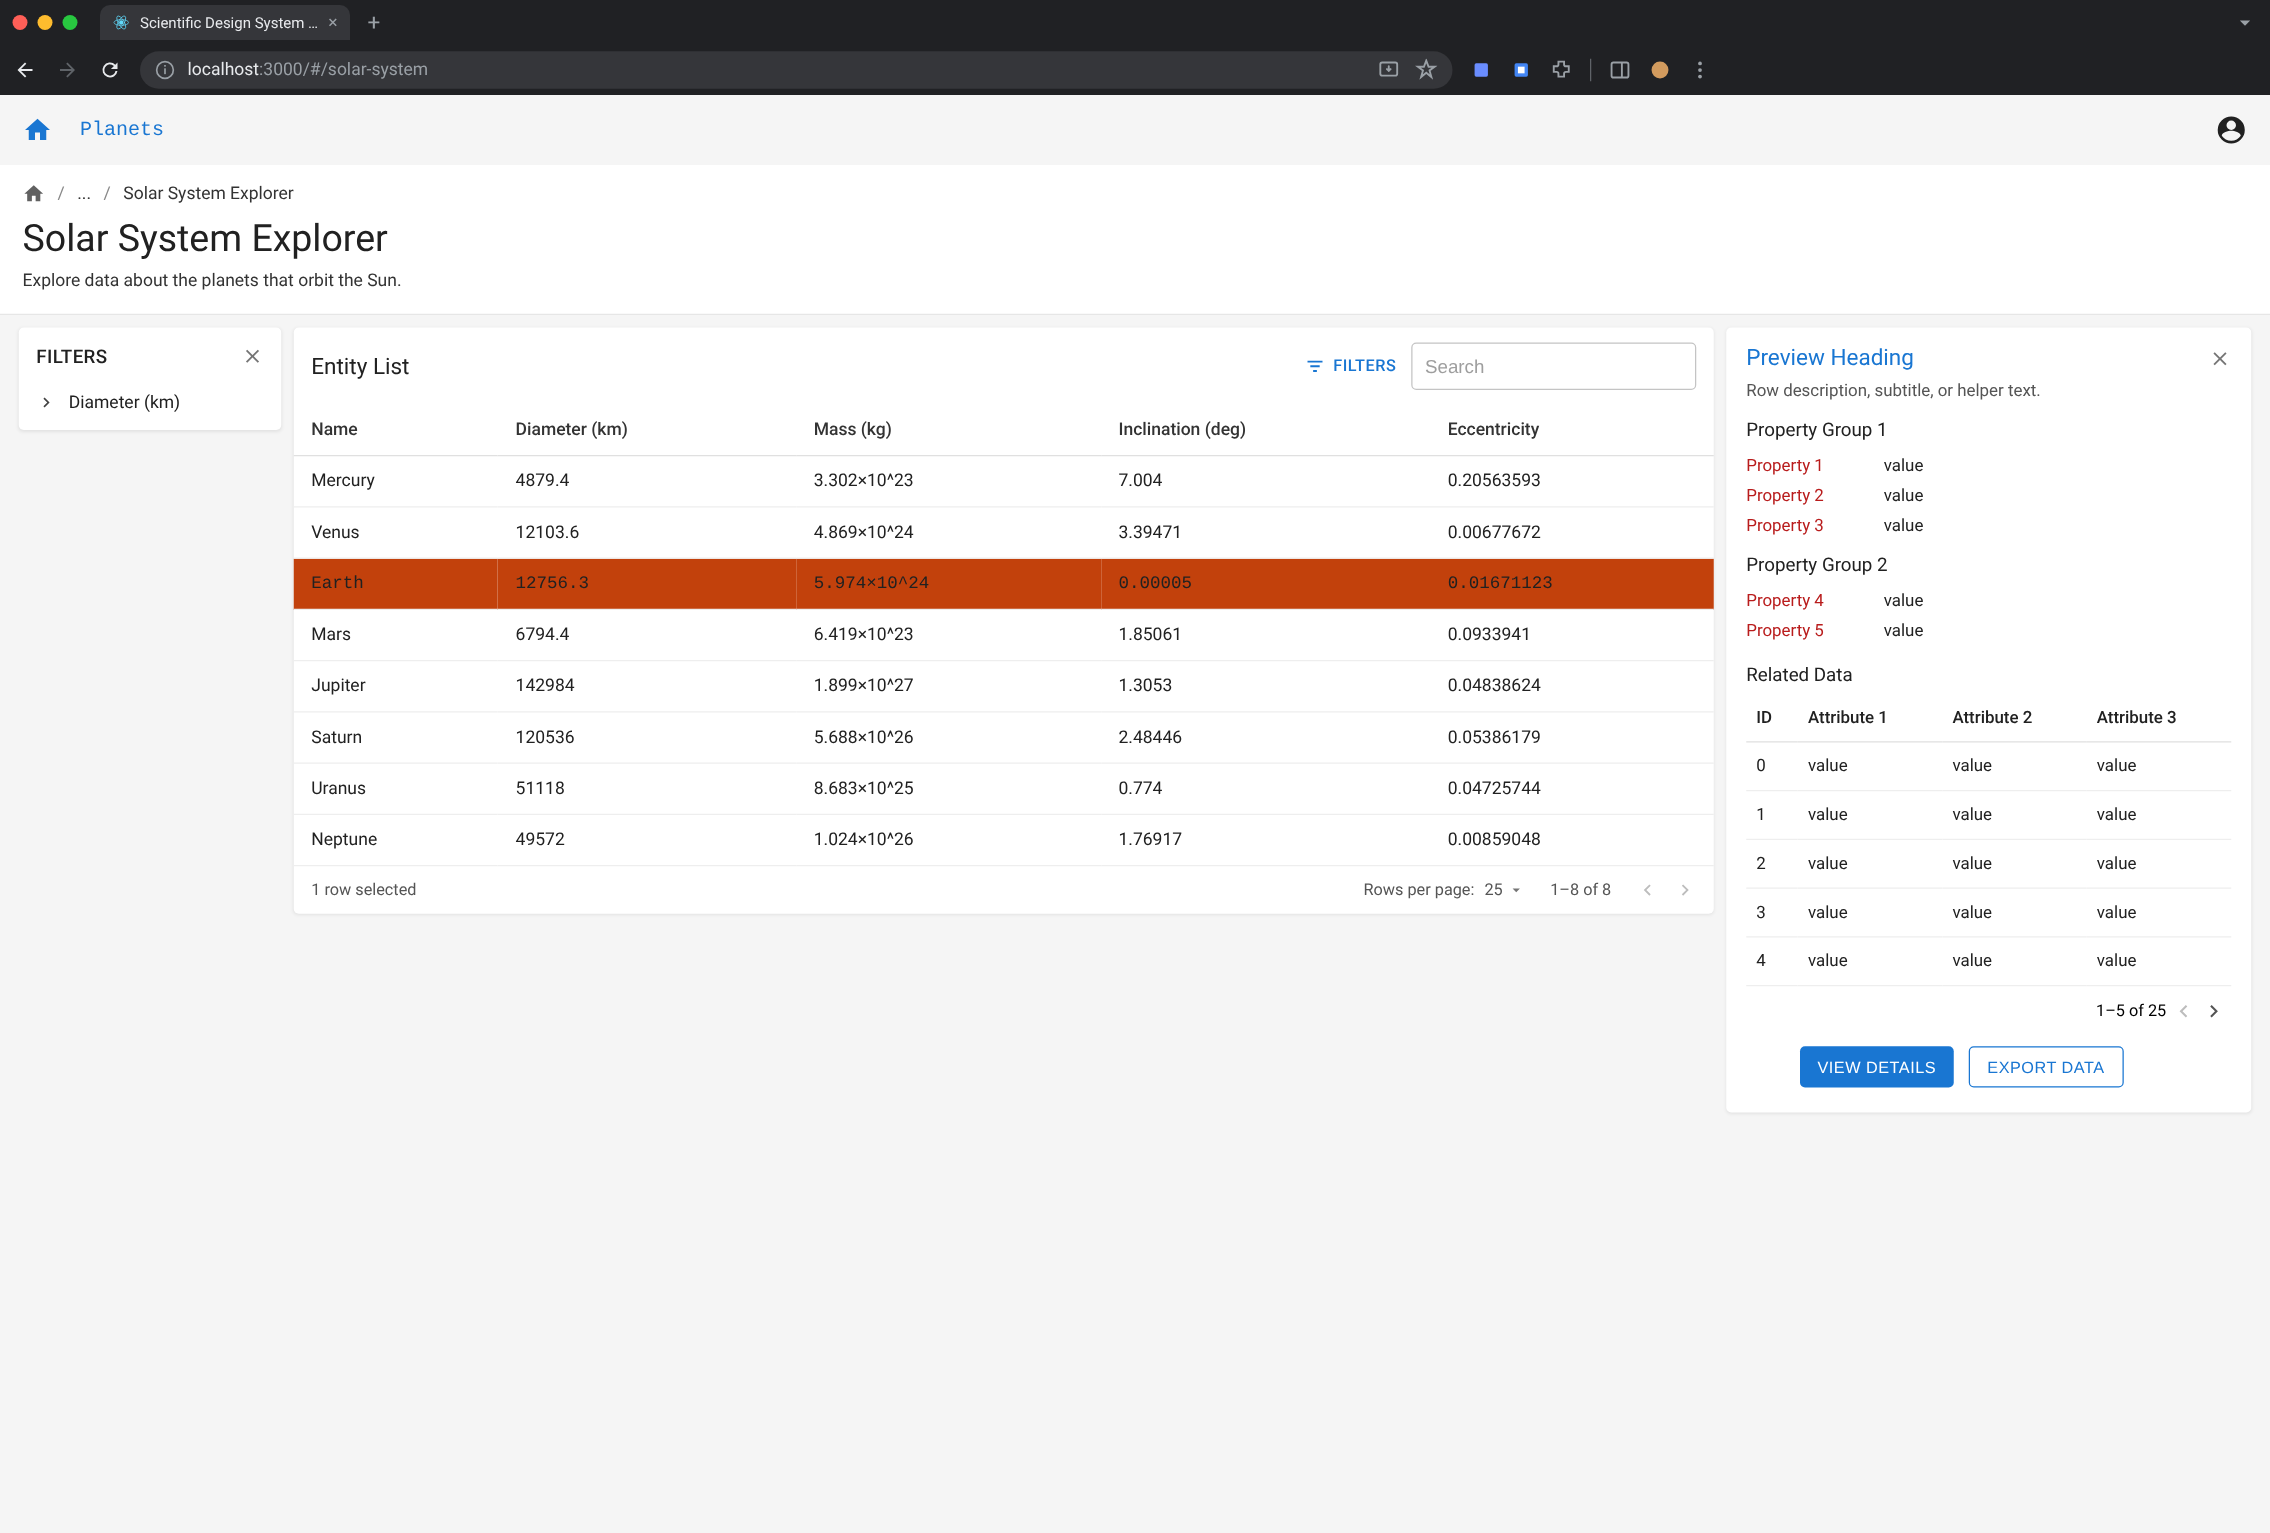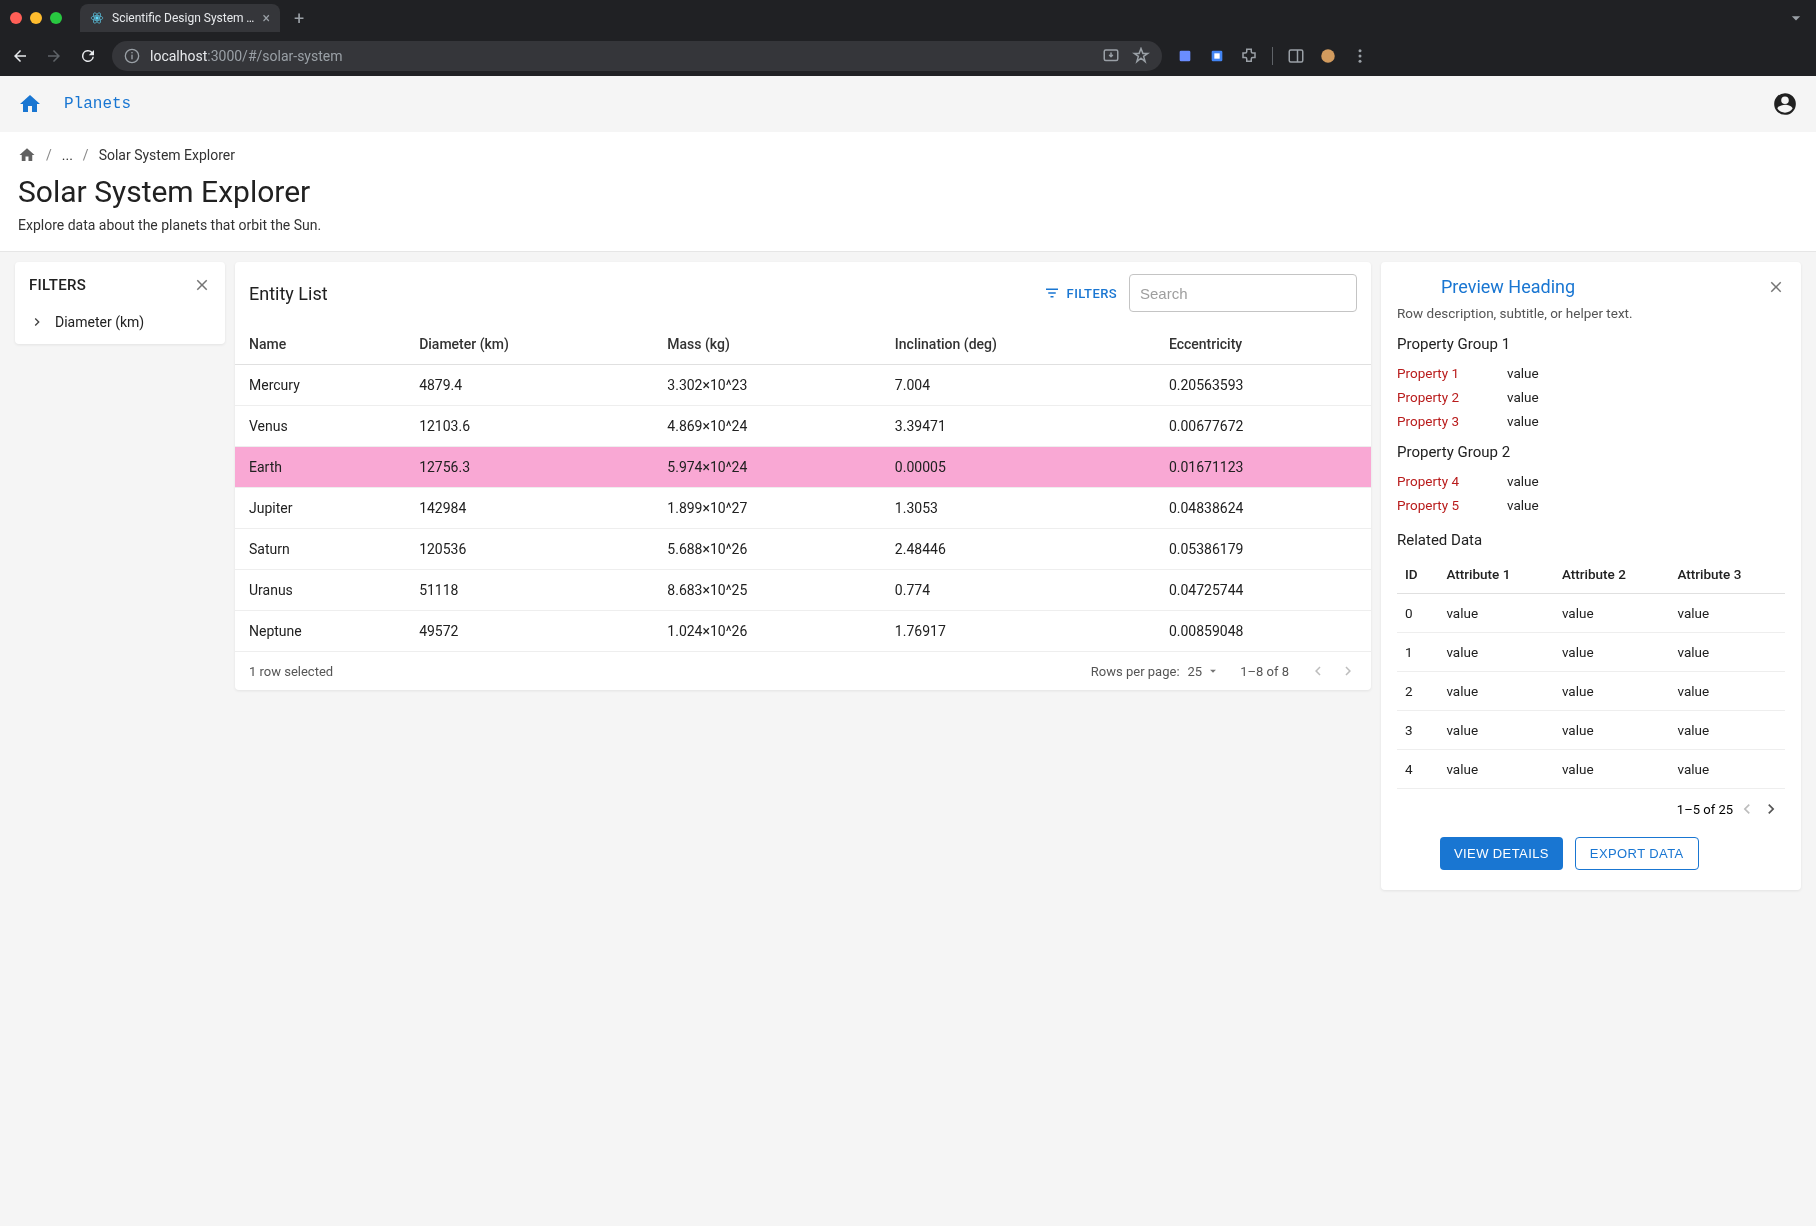--- a/index.html
+++ b/index.html
@@ -59,31 +59,31 @@
   .entity-head { display: flex; align-items: center; padding: 12px 14px; gap: 12px; }
   .entity-head h3 { font-size: 18px; font-weight: 400; }
   .entity-head .spacer { flex: 1; }
   .filters-btn { display: flex; align-items: center; gap: 6px; color: #1976d2; font-size: 13px; font-weight: 500; letter-spacing: 0.4px; cursor: pointer; }
   .search-box { border: 1px solid #c4c4c4; border-radius: 4px; height: 38px; width: 228px; padding: 0 10px; font-size: 15px; }
   .search-box::placeholder { color: #9e9e9e; }
 
   table.data { width: 100%; border-collapse: collapse; }
   table.data th, table.data td { text-align: left; padding: 12px 14px; font-size: 14px; border-bottom: 1px solid #eee; }
   table.data th { font-weight: 500; color: #333; border-bottom: 1px solid #e0e0e0; }
-  table.data tr.selected td { background: #f9a8d4; }
+  table.data tr.selected td { background: #c2410c; font-family: Liberation Mono, monospace; }
 
   .table-footer { display: flex; align-items: center; padding: 10px 14px; font-size: 13px; color: #555; gap: 20px; }
   .table-footer .spacer { flex: 1; }
   .rows-per { display: flex; align-items: center; gap: 8px; }
   .pager-btns { display: flex; gap: 12px; }
   .pager-btns .pb { color: #bdbdbd; }
 
   .preview-panel { width: 420px; padding: 14px 16px 20px; }
   .preview-head { display: flex; align-items: center; justify-content: space-between; }
-  .preview-head h3 { color: #1976d2; font-size: 18px; font-weight: 400; margin-left: 44px; }
+  .preview-head h3 { color: #1976d2; font-size: 18px; font-weight: 400; }
   .preview-sub { font-size: 13.5px; color: #555; margin-top: 8px; margin-bottom: 14px; }
   .prop-group { font-size: 15px; font-weight: 400; margin: 10px 0 8px; }
   .prop-row { display: flex; font-size: 13.5px; padding: 4px 0; }
   .prop-row .key { color: #b91c1c; width: 110px; }
   .prop-row .val { color: #212121; }
   .related-head { font-size: 15px; font-weight: 400; margin: 14px 0 6px; }
   table.related { width: 100%; border-collapse: collapse; }
   table.related th, table.related td { text-align: left; padding: 11px 8px; font-size: 13.5px; border-bottom: 1px solid #eee; }
   table.related th { font-weight: 500; border-bottom: 1px solid #e0e0e0; }
   .related-footer { display: flex; justify-content: flex-end; align-items: center; gap: 4px; padding: 10px 4px 18px; font-size: 13px; color: #000000; }
@@ -295,20 +295,27 @@
             <td>4.869×10^24</td>
             <td>3.39471</td>
             <td>0.00677672</td>
           </tr>
           <tr class="selected">
             <td>Earth</td>
             <td>12756.3</td>
             <td>5.974×10^24</td>
             <td>0.00005</td>
             <td>0.01671123</td>
+          </tr>
+          <tr>
+            <td>Mars</td>
+            <td>6794.4</td>
+            <td>6.419×10^23</td>
+            <td>1.85061</td>
+            <td>0.0933941</td>
           </tr>
           <tr>
             <td>Jupiter</td>
             <td>142984</td>
             <td>1.899×10^27</td>
             <td>1.3053</td>
             <td>0.04838624</td>
           </tr>
           <tr>
             <td>Saturn</td>

